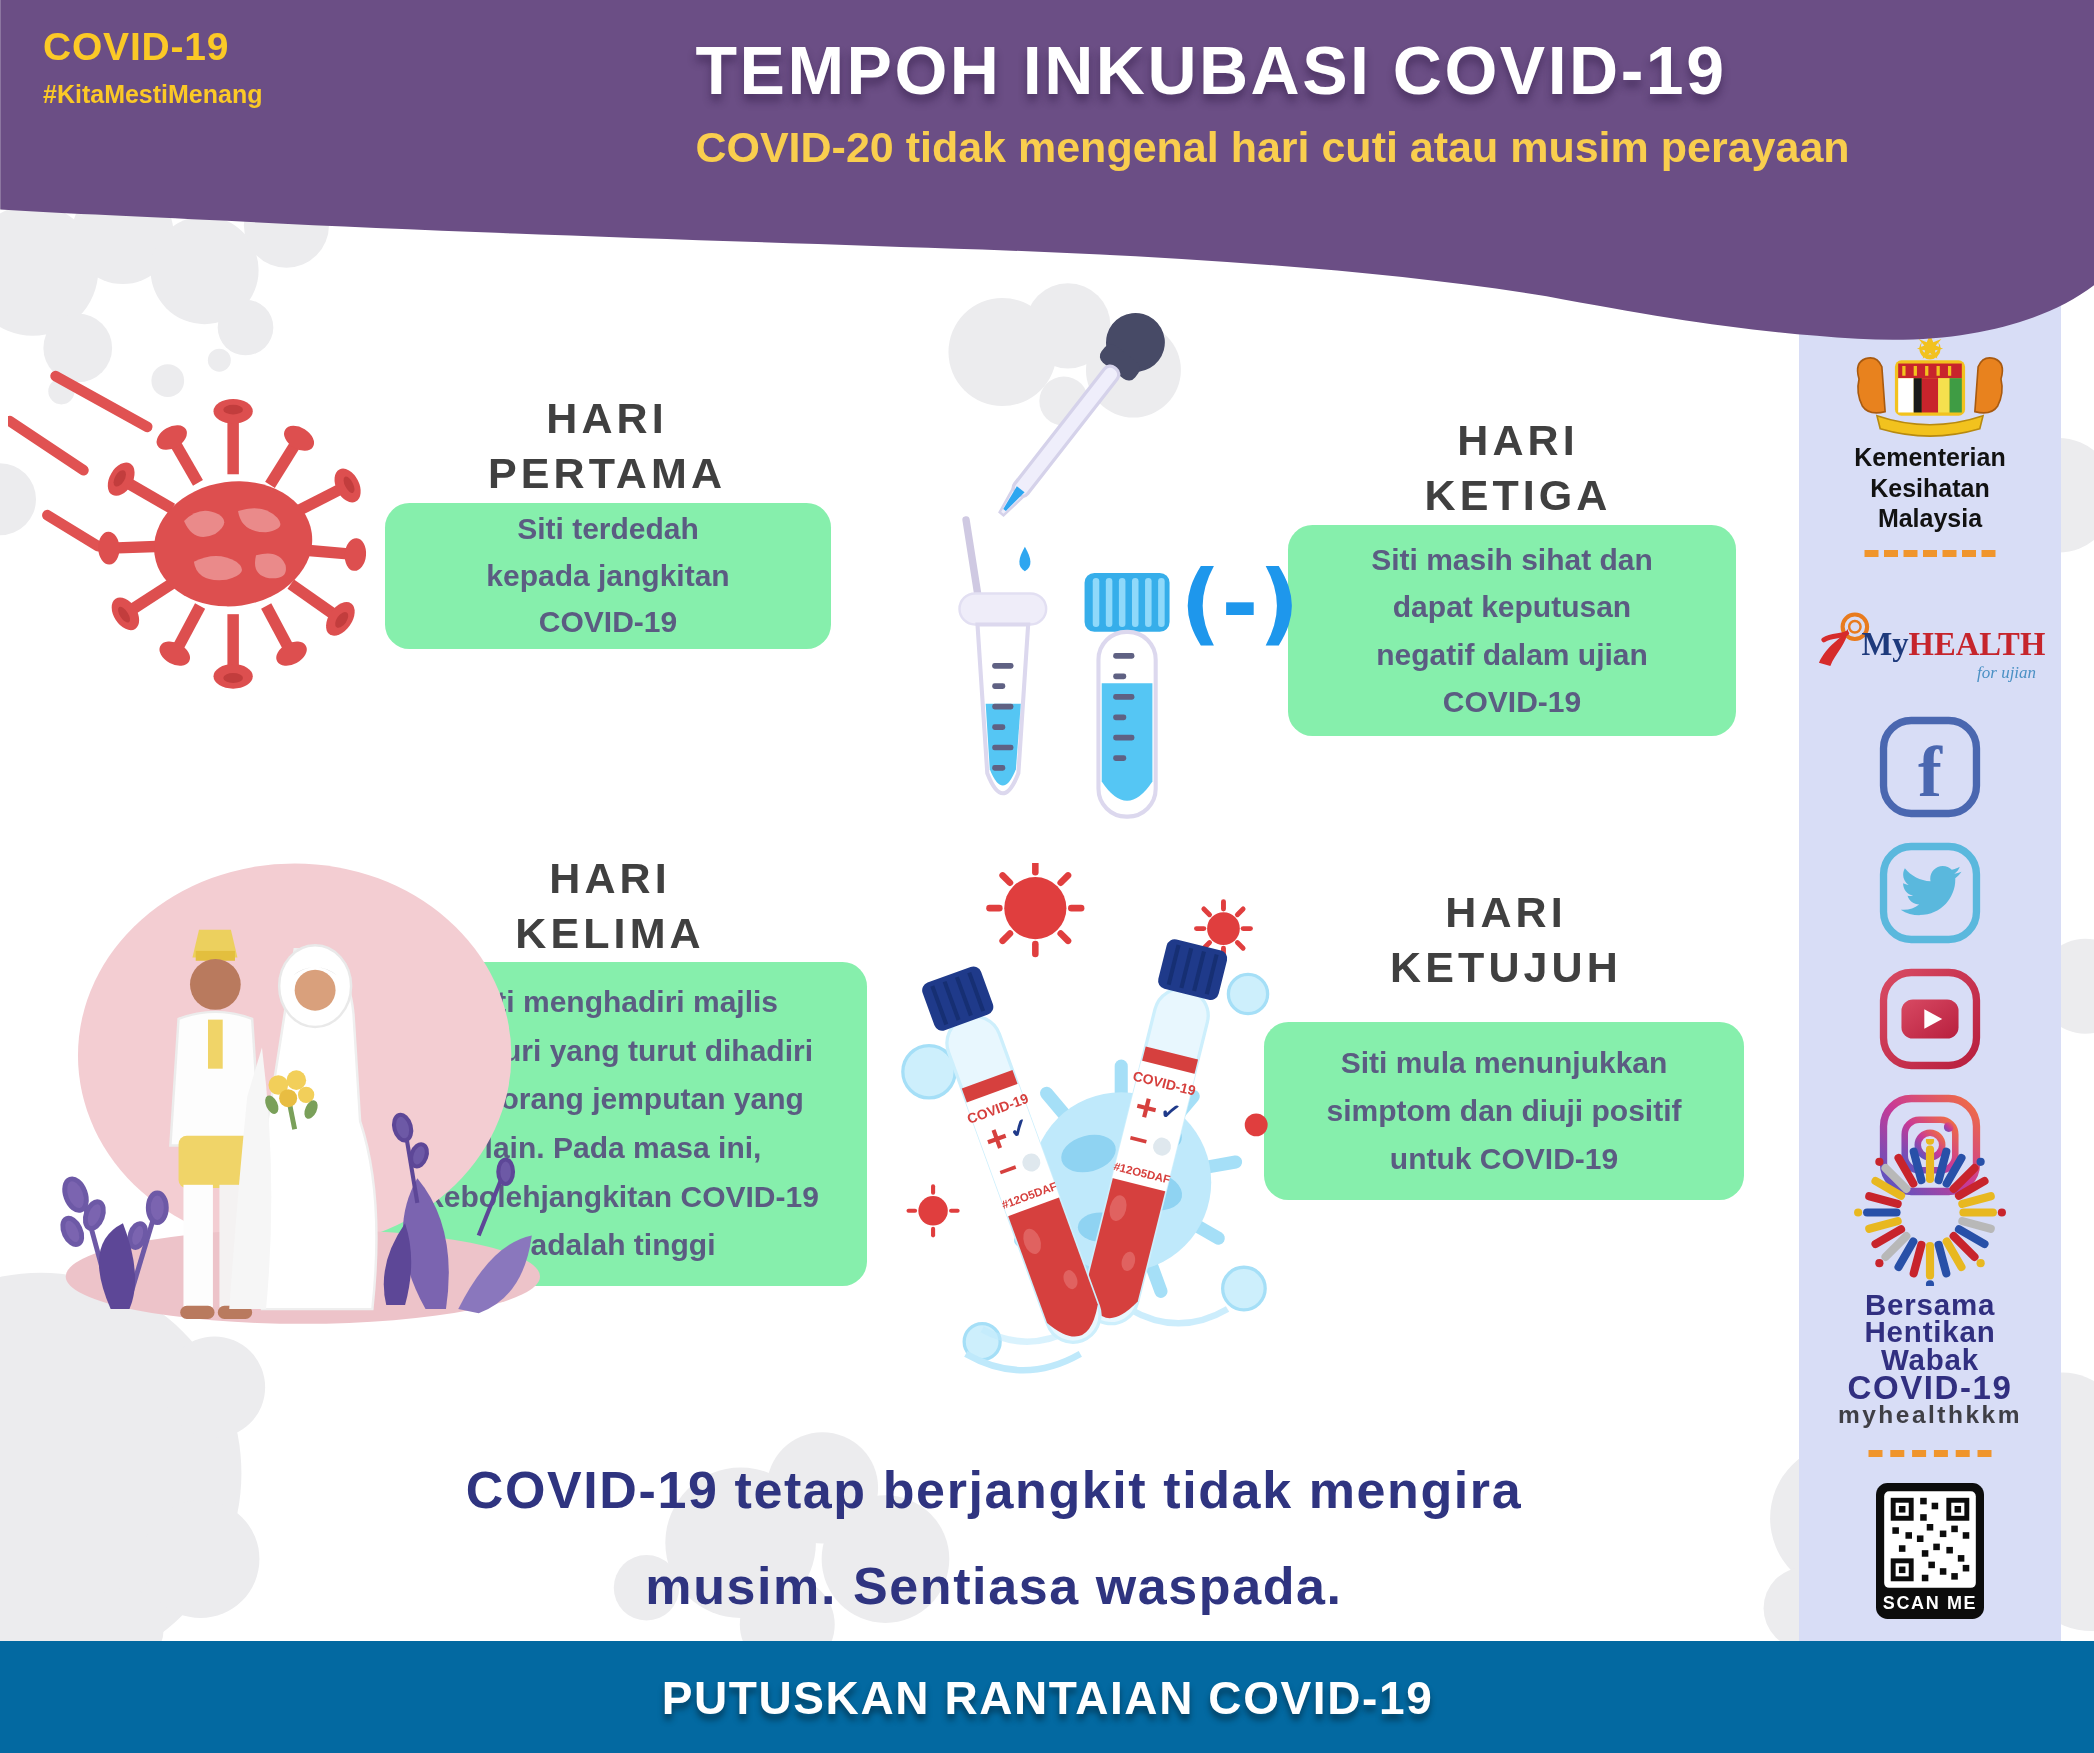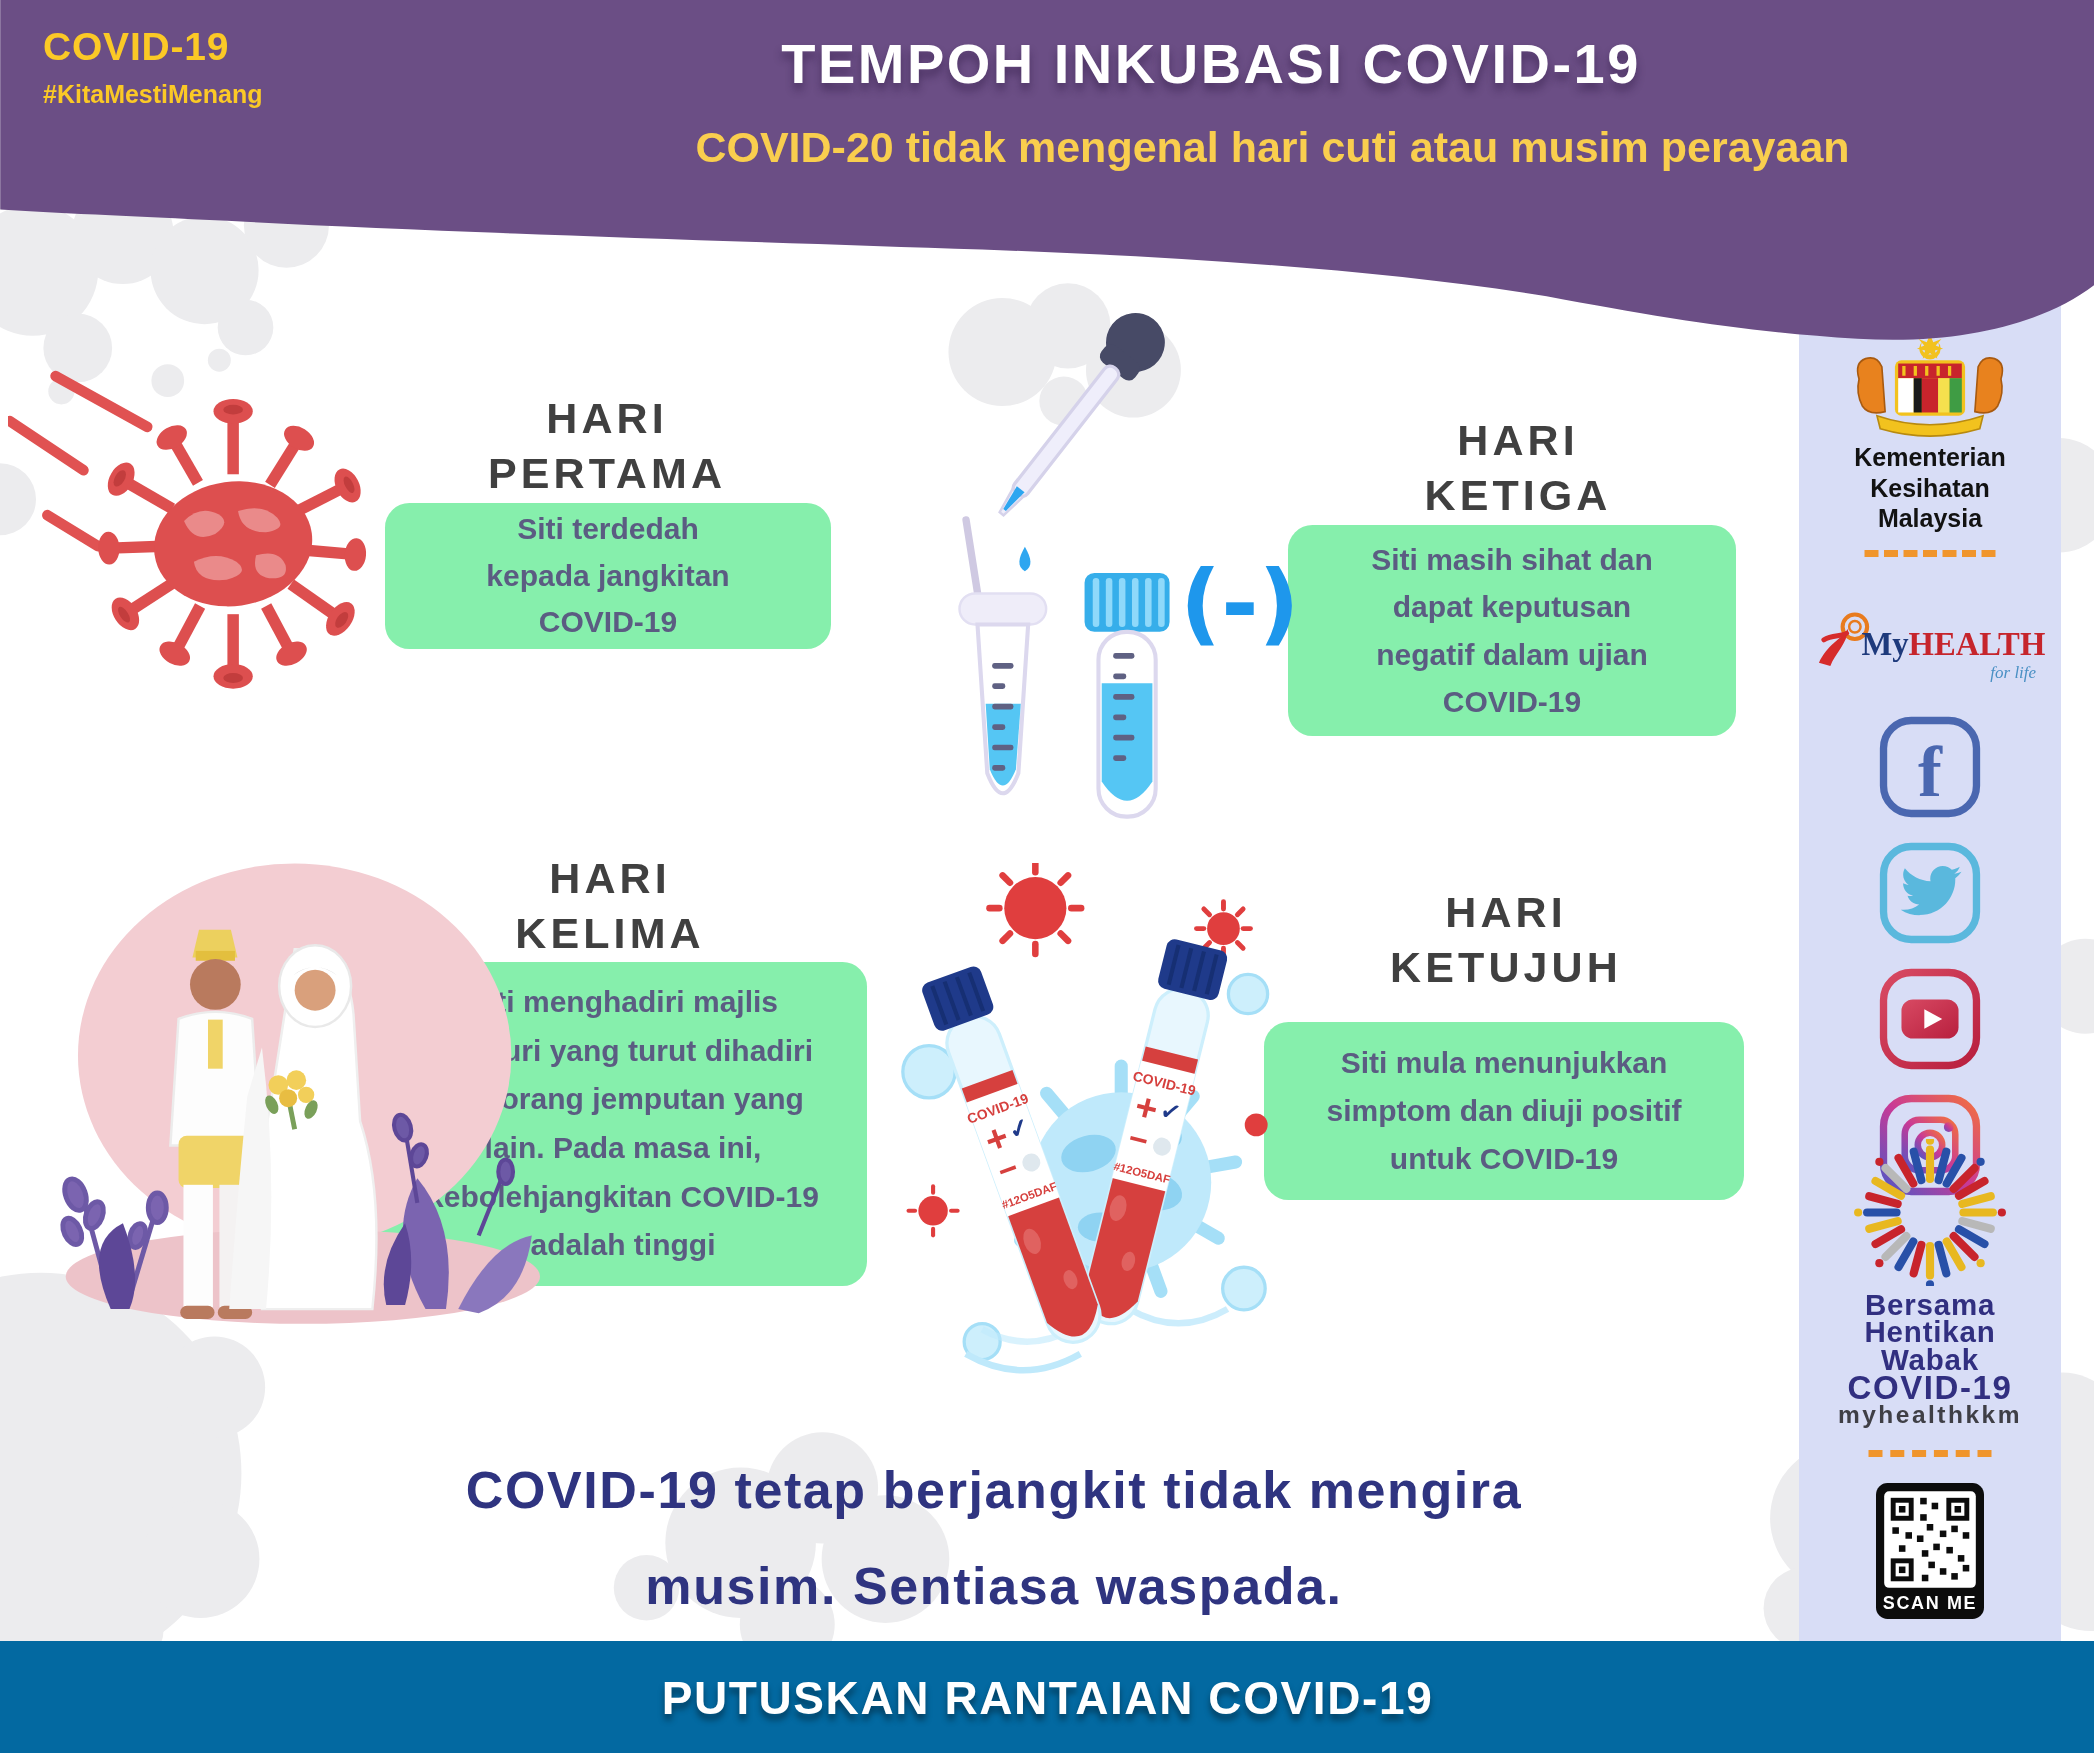--- a/index.html
+++ b/index.html
@@ -9,21 +9,21 @@
   }
   svg{display:block;}
 
   
   .header-wave{position:absolute;top:0;left:0;z-index:3;pointer-events:none;}
   .brand{position:absolute;left:43px;top:24.5px;z-index:4;color:#fbc926;}
   .brand-line1{font-size:39px;font-weight:bold;letter-spacing:0.8px;}
   .brand-line2{font-size:25px;font-weight:bold;margin-top:11.5px;}
   .page-title{
     position:absolute;left:507px;top:14.7px;width:1408px;z-index:4;
-    color:#ffffff;font-size:56px;font-weight:bold;letter-spacing:2.5px;text-align:center;
+    color:#ffffff;font-size:68px;font-weight:bold;letter-spacing:2.5px;text-align:center;
     text-shadow:0 7.4px 8.2px rgba(40,20,60,.45);white-space:nowrap;margin-top:16px;
   }
   .page-subtitle{
     position:absolute;left:630px;top:123px;width:1285px;z-index:4;
     color:#f9ce4e;font-size:43px;font-weight:bold;text-align:center;white-space:nowrap;
   }
 
   
   .bg-decor{position:absolute;top:0;left:0;z-index:0;}
 
@@ -178,21 +178,21 @@
     <div class="sb-item dash-divider dash-1"></div>
 
     <div class="sb-item myhealth">
       <svg width="245" height="54" viewBox="0 0 300 66">
         <circle cx="58" cy="18" r="15" fill="none" stroke="#e87b1e" stroke-width="5"></circle>
         <circle cx="58" cy="18" r="7" fill="none" stroke="#e87b1e" stroke-width="3"></circle>
         <path d="M14 62 C24 40 40 34 50 20 C48 40 34 50 28 66 Z" fill="#d62b2b"></path>
         <path d="M20 34 C30 28 42 30 48 26" stroke="#d62b2b" stroke-width="6" fill="none" stroke-linecap="round"></path>
         <text x="66" y="52" class="myhealth-text"><tspan fill="#1e3a7c">My</tspan><tspan fill="#c6252c">HEALTH</tspan></text>
       </svg>
-      <div class="myhealth-tag">for life</div>
+      <div class="myhealth-tag">for ujian</div>
     </div>
 
     <svg class="social soc-fb" width="106" height="106" viewBox="0 0 130 130">
       <rect x="8" y="8" width="114" height="114" rx="34" fill="none" stroke="#4a67b0" stroke-width="9"></rect>
       <text x="65" y="100" text-anchor="middle" font-family="Liberation Serif, serif" font-weight="bold" font-size="88" fill="#4a67b0">f</text>
     </svg>
     <svg class="social soc-tw" width="106" height="106" viewBox="0 0 130 130">
       <rect x="8" y="8" width="114" height="114" rx="34" fill="none" stroke="#5ab8dd" stroke-width="9"></rect>
       <path fill="#5ab8dd" d="M52 92 C80 92 96 69 96 49 c0-.7 0-1.3 0-2 3-2.2 5.6-4.9 7.6-8 -2.8 1.2-5.7 2-8.8 2.4 3.2-1.9 5.6-4.9 6.7-8.5 -3 1.8-6.2 3-9.7 3.7 -2.8-3-6.8-4.8-11.2-4.8 -8.4 0-15.3 6.9-15.3 15.3 0 1.2.1 2.4.4 3.5 -12.7-.6-24-6.7-31.5-16 -1.3 2.3-2.1 4.9-2.1 7.7 0 5.3 2.7 10 6.8 12.7 -2.5-.1-4.9-.8-6.9-1.9v.2 c0 7.4 5.3 13.6 12.3 15 -1.3.4-2.6.5-4 .5 -1 0-1.9-.1-2.9-.3 1.9 6.1 7.6 10.5 14.3 10.6 -5.2 4.1-11.8 6.5-19 6.5 -1.2 0-2.4-.1-3.6-.2 6.8 4.4 14.8 6.9 23.4 6.9"></path>
     </svg>

